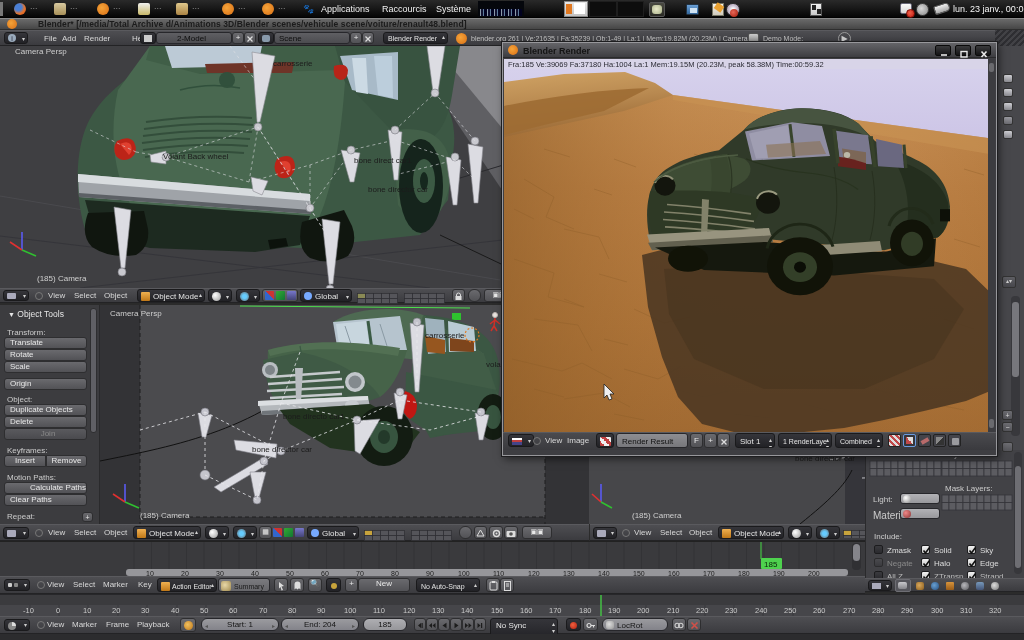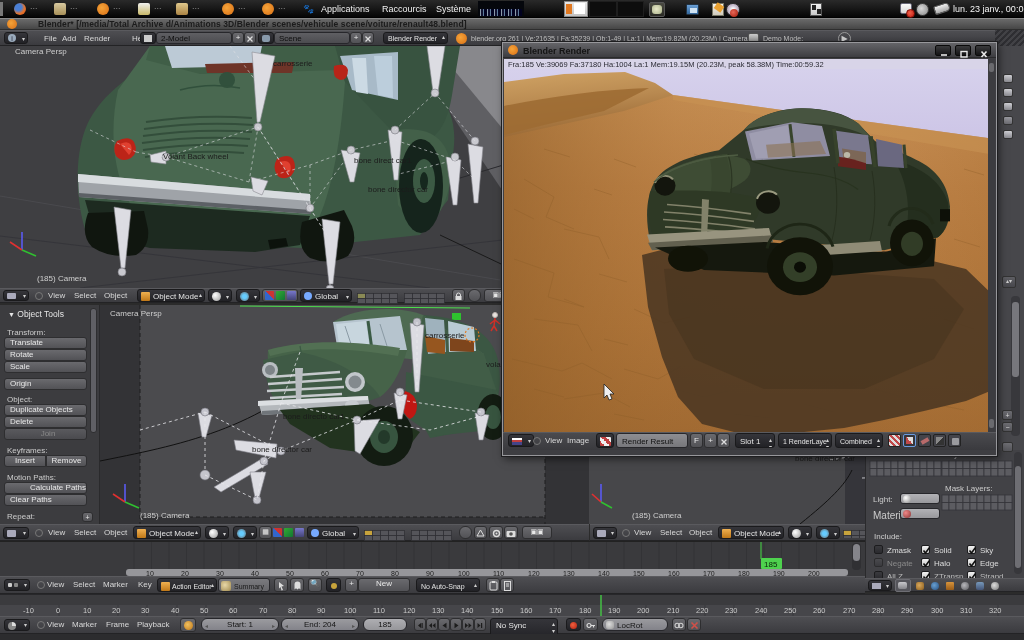--- a/index.html
+++ b/index.html
@@ -75,21 +75,21 @@
       <span class="arr" style="position:absolute;right:2px;top:2px;">▾</span>
     </div>
 <div class="abs t8" style="left:44px;top:34px;">File</div>
 <div class="abs t8" style="left:62px;top:34px;">Add</div>
 <div class="abs t8" style="left:84px;top:34px;">Render</div>
 <div class="abs t8" style="left:132px;top:34px;">Help</div>
 <div class="abs dd" style="left:140px;top:32px;width:16px;height:12px;">
       <span style="position:absolute;left:3px;top:2px;width:8px;height:7px;background:#ccc;"></span>
     </div>
 <div class="abs fld" style="left:156px;top:32px;width:76px;height:12px;">
-      <span style="position:absolute;left:4px;top:1px;color:#0e0e0e;">2-Model</span>
+      <span style="position:absolute;left:20px;top:1px;color:#0e0e0e;">2-Model</span>
     </div>
 <div class="abs btn" style="left:232px;top:32px;width:12px;height:12px;line-height:9px;">+</div>
 <div class="abs btn" style="left:244px;top:32px;width:12px;height:12px;"><svg width="10" height="10" style="margin-top:1px">
         <path d="M2.5,2.5 L7.5,7.5 M7.5,2.5 L2.5,7.5" stroke="#ddd" stroke-width="1.3"></path>
       </svg></div>
 <div class="abs dd" style="left:258px;top:32px;width:16px;height:12px;">
       <span style="position:absolute;left:3px;top:2px;width:8px;height:7px;background:#89a;border-radius:2px;"></span>
     </div>
 <div class="abs fld" style="left:274px;top:32px;width:76px;height:12px;">
       <span style="position:absolute;left:4px;top:1px;color:#0e0e0e;">Scene</span>

